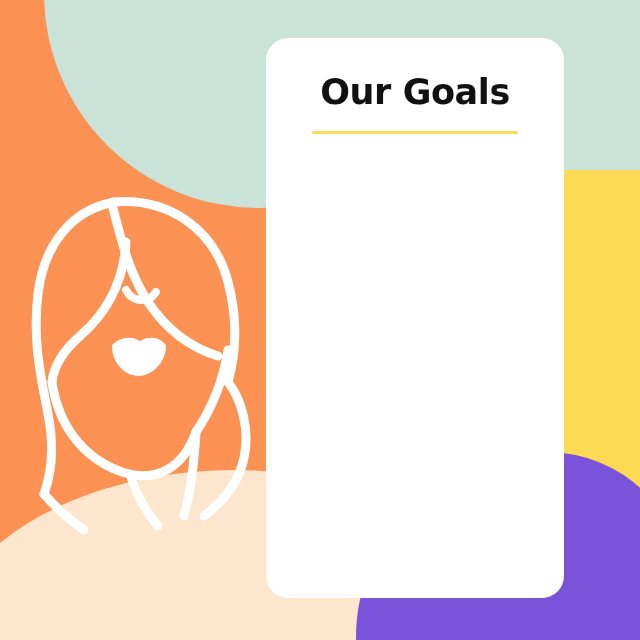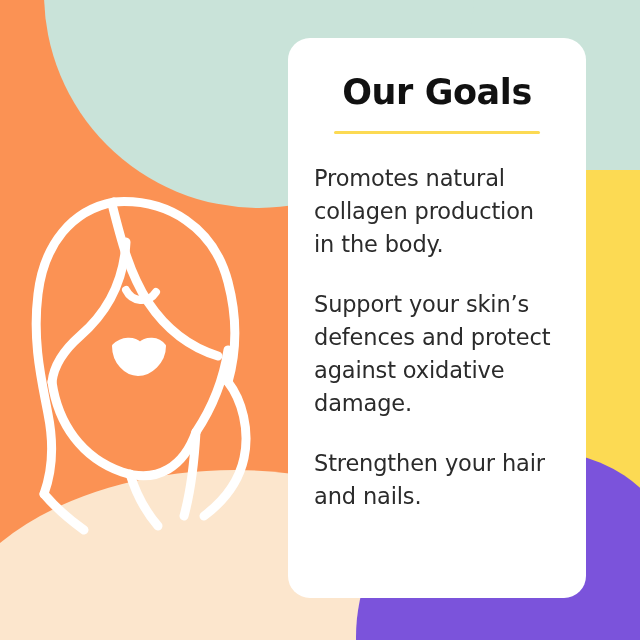--- a/index.html
+++ b/index.html
@@ -89,21 +89,21 @@
   }
   .illustration svg {
     display: block;
     width: 100%;
     height: 100%;
   }
 
   
   .card {
     position: absolute;
-    left: 288px;
+    left: 266px;
     top: 38px;
     width: 298px;
     height: 560px;
     background: #FFFFFF;
     border-radius: 22px;
     box-sizing: border-box;
     padding: 36px 26px 26px 26px;
   }
 
   .card-title {
@@ -183,20 +183,15 @@
 
       <path d="M96 160 C104 152 116 152 122 158 C128 152 140 152 146 160
                C146 176 132 188 120 188 C108 188 96 176 96 160 Z" fill="#FFFFFF" stroke="#FFFFFF" stroke-width="4"></path>
     </svg>
   </div>
 
   <div class="card">
     <h1 class="card-title">Our Goals</h1>
     <div class="title-rule"></div>
 
-    <ul class="goal-list">
-      <li class="goal-item">Promotes natural collagen production in the body.</li>
-      <li class="goal-item">Support your skin’s defences and protect against oxidative damage.</li>
-      <li class="goal-item">Strengthen your hair and nails.</li>
-    </ul>
   </div>
 
 </div>
 
 </body></html>

